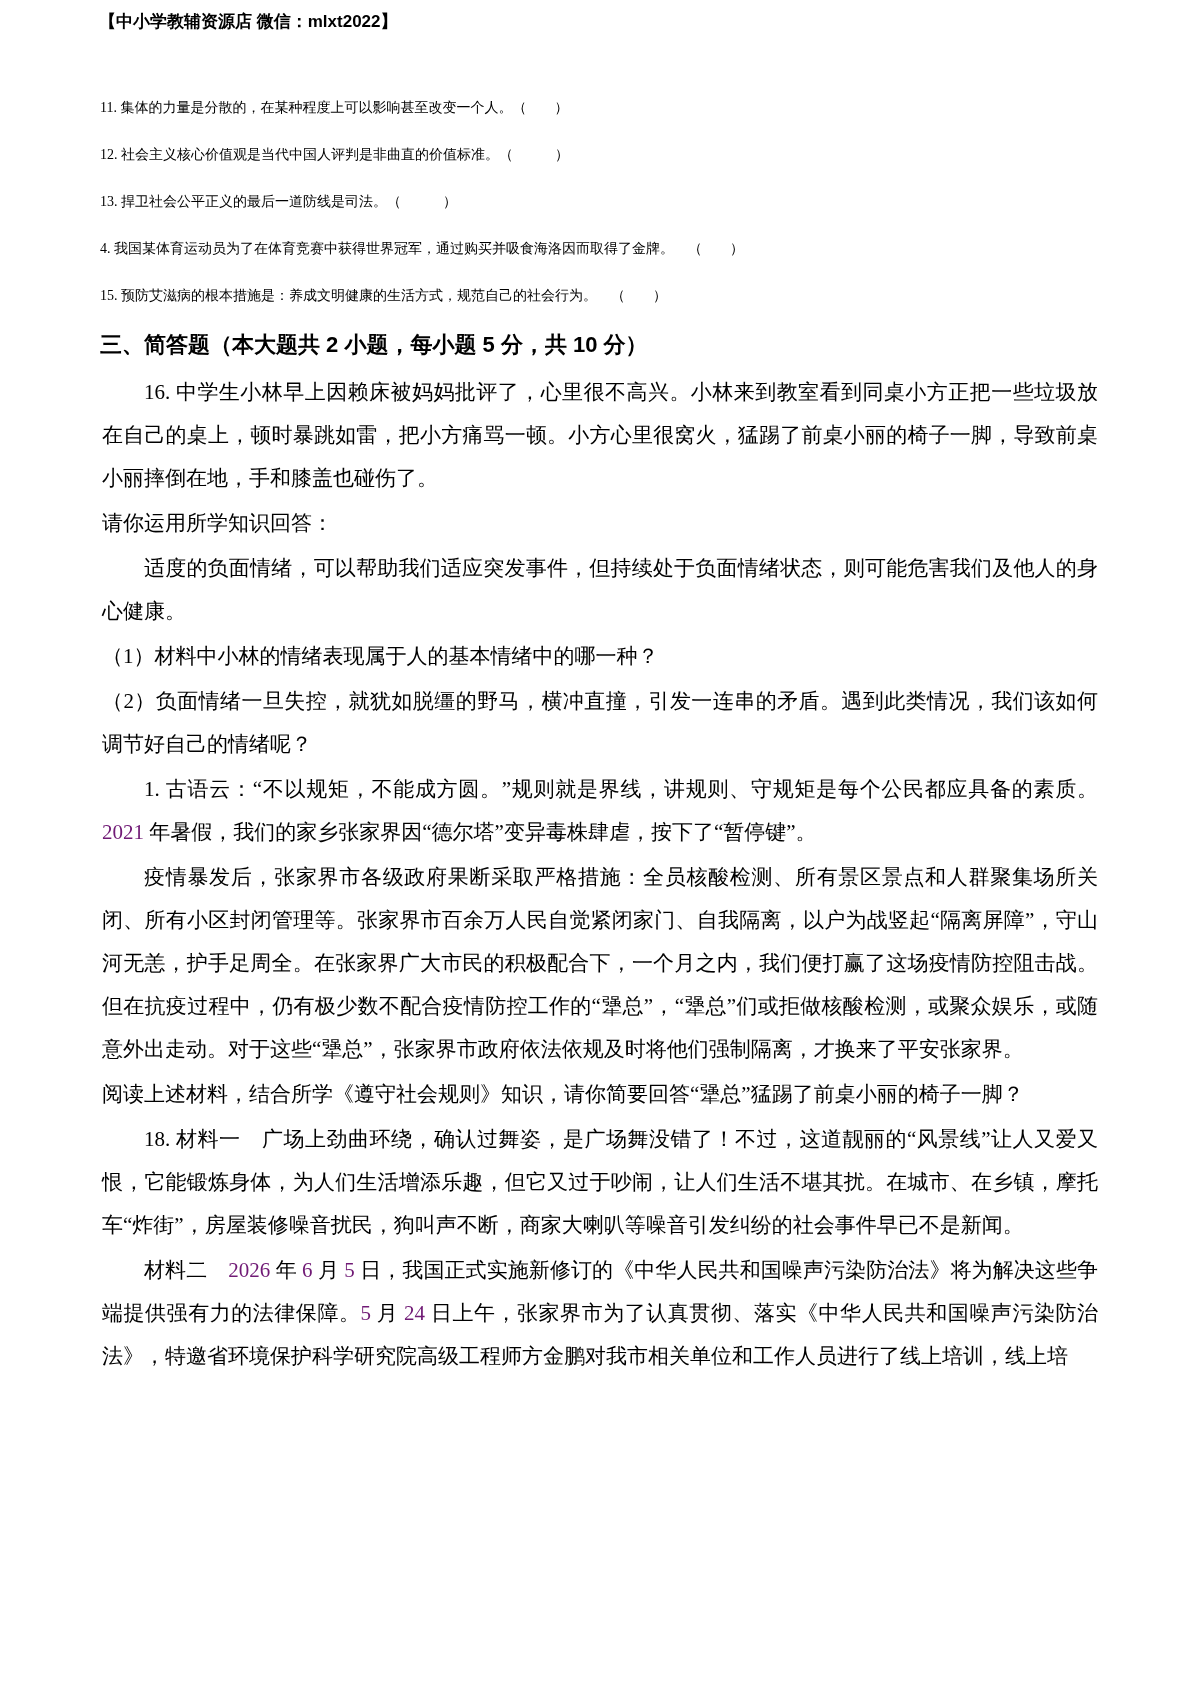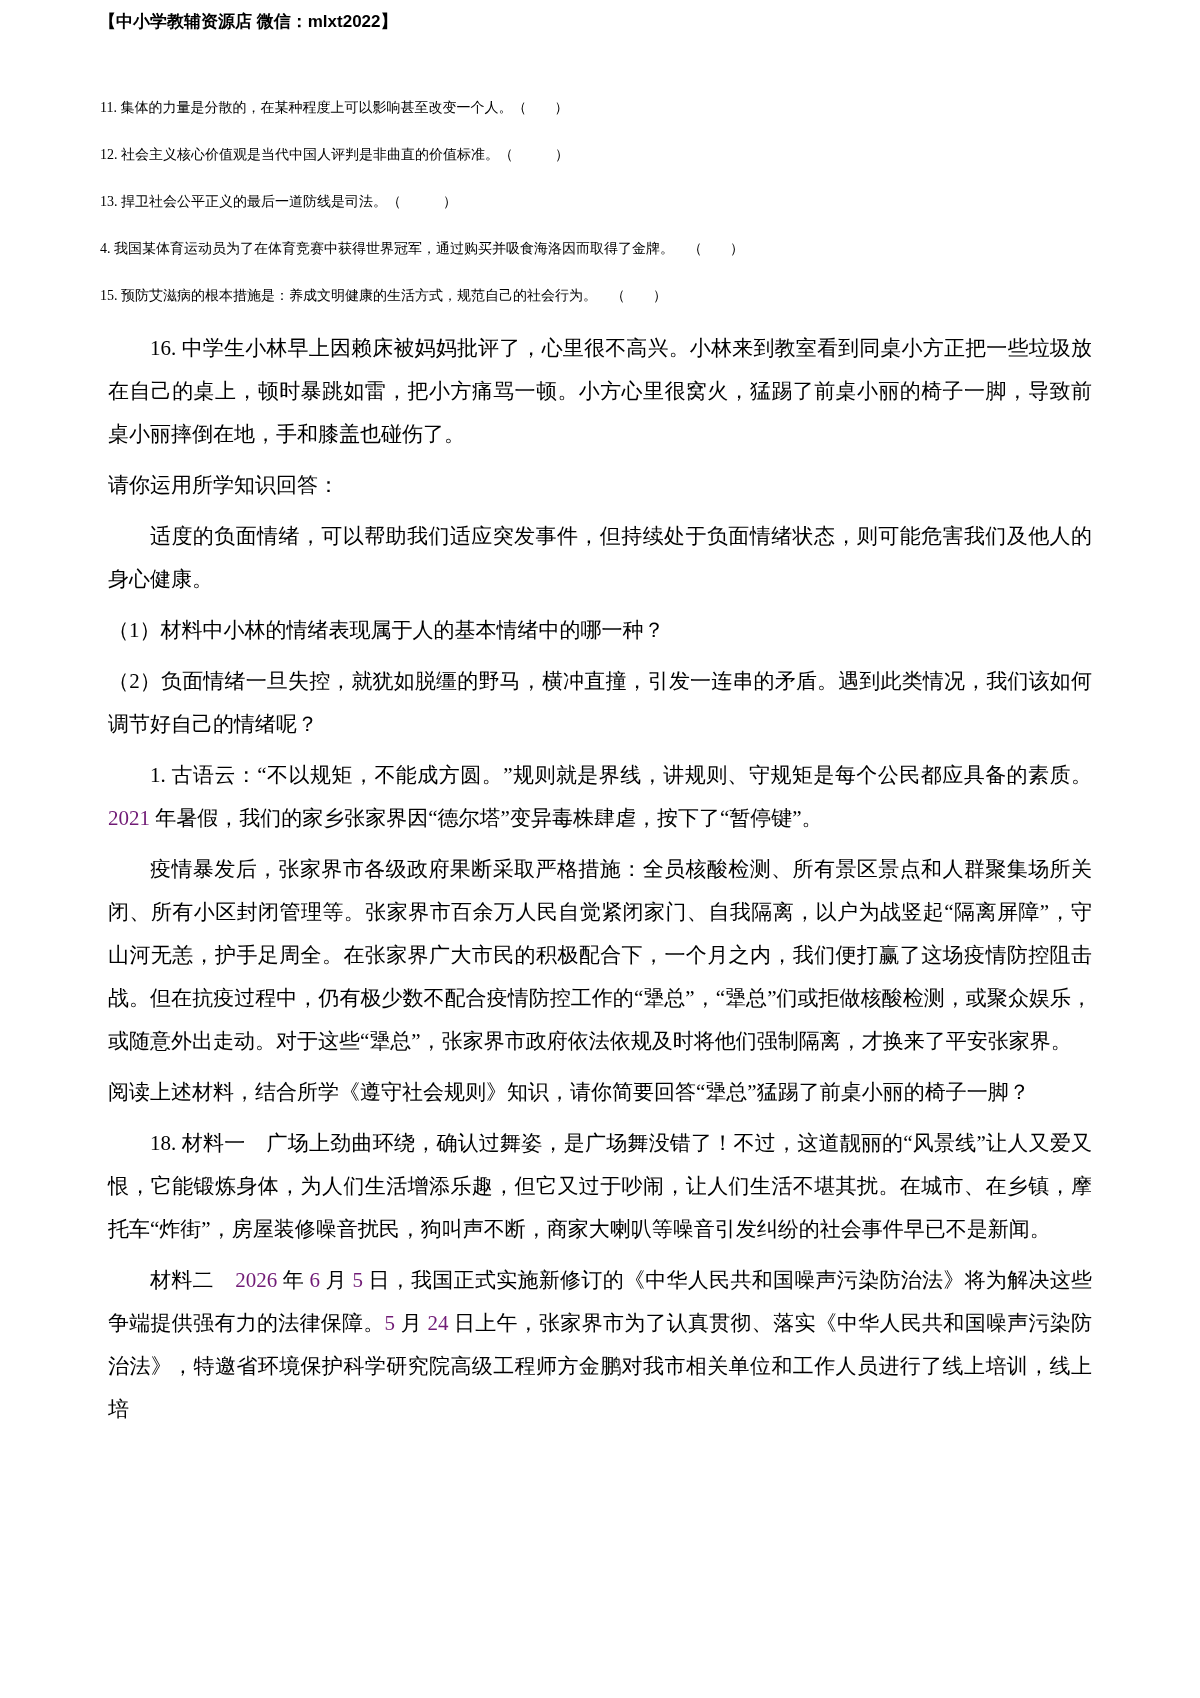--- a/index.html
+++ b/index.html
@@ -9,21 +9,21 @@
     position: relative; width: 1200px; height: 1698px; background: #ffffff;
     color: #000000; font-family: "Liberation Serif", "DejaVu Serif", serif;
   }
   .watermark {
     position: absolute; left: 99px; top: 10px;
     font-size: 17px; font-weight: 700;
     font-family: "Liberation Sans", "DejaVu Sans", sans-serif;
   }
   .content { position: absolute; left: 100px; top: 84px; width: 1000px; }
   .tf { margin: 0; font-size: 14px; line-height: 47px; text-align: justify; }
-  .para { margin: 8px; font-size: 21px; line-height: 43px; text-align: justify; }
+  .para { margin: 2px; font-size: 21px; line-height: 43px; text-align: justify; }
   .indent { text-indent: 42px; }
   .heading {
     margin: 3px 0 3px 0; font-size: 22px; line-height: 46px; font-weight: 700;
     font-family: "Liberation Sans", "DejaVu Sans", sans-serif; text-align: left;
   }
   .red { color: #701a75; }
 </style>
 </head>
 <body>
 
@@ -32,20 +32,21 @@
   <div class="watermark">【中小学教辅资源店 微信：mlxt2022】</div>
 
   <div class="content">
 
     <p class="tf">11. 集体的力量是分散的，在某种程度上可以影响甚至改变一个人。（　　）</p>
     <p class="tf">12. 社会主义核心价值观是当代中国人评判是非曲直的价值标准。（　　　）</p>
     <p class="tf">13. 捍卫社会公平正义的最后一道防线是司法。（　　　）</p>
     <p class="tf">4. 我国某体育运动员为了在体育竞赛中获得世界冠军，通过购买并吸食海洛因而取得了金牌。　（　　）</p>
     <p class="tf">15. 预防艾滋病的根本措施是：养成文明健康的生活方式，规范自己的社会行为。　（　　）</p>
 
+    <p class="heading">三、简答题（本大题共 2 小题，每小题 5 分，共 10 分）</p>
 
     <p class="para indent">16. 中学生小林早上因赖床被妈妈批评了，心里很不高兴。小林来到教室看到同桌小方正把一些垃圾放在自己的桌上，顿时暴跳如雷，把小方痛骂一顿。小方心里很窝火，猛踢了前桌小丽的椅子一脚，导致前桌小丽摔倒在地，手和膝盖也碰伤了。</p>
     <p class="para">请你运用所学知识回答：</p>
     <p class="para indent">适度的负面情绪，可以帮助我们适应突发事件，但持续处于负面情绪状态，则可能危害我们及他人的身心健康。</p>
     <p class="para">（1）材料中小林的情绪表现属于人的基本情绪中的哪一种？</p>
     <p class="para">（2）负面情绪一旦失控，就犹如脱缰的野马，横冲直撞，引发一连串的矛盾。遇到此类情况，我们该如何调节好自己的情绪呢？</p>
 
     <p class="para indent"><span>1. 古语云：“不以规矩，不能成方圆。”规则就是界线，讲规则、守规矩是每个公民都应具备的素质。</span><span class="red">2021</span><span> 年暑假，我们的家乡张家界因“德尔塔”变异毒株肆虐，按下了“暂停键”。</span></p>
     <p class="para indent">疫情暴发后，张家界市各级政府果断采取严格措施：全员核酸检测、所有景区景点和人群聚集场所关闭、所有小区封闭管理等。张家界市百余万人民自觉紧闭家门、自我隔离，以户为战竖起“隔离屏障”，守山河无恙，护手足周全。在张家界广大市民的积极配合下，一个月之内，我们便打赢了这场疫情防控阻击战。但在抗疫过程中，仍有极少数不配合疫情防控工作的“犟总”，“犟总”们或拒做核酸检测，或聚众娱乐，或随意外出走动。对于这些“犟总”，张家界市政府依法依规及时将他们强制隔离，才换来了平安张家界。</p>
     <p class="para">阅读上述材料，结合所学《遵守社会规则》知识，请你简要回答“犟总”猛踢了前桌小丽的椅子一脚？</p>

